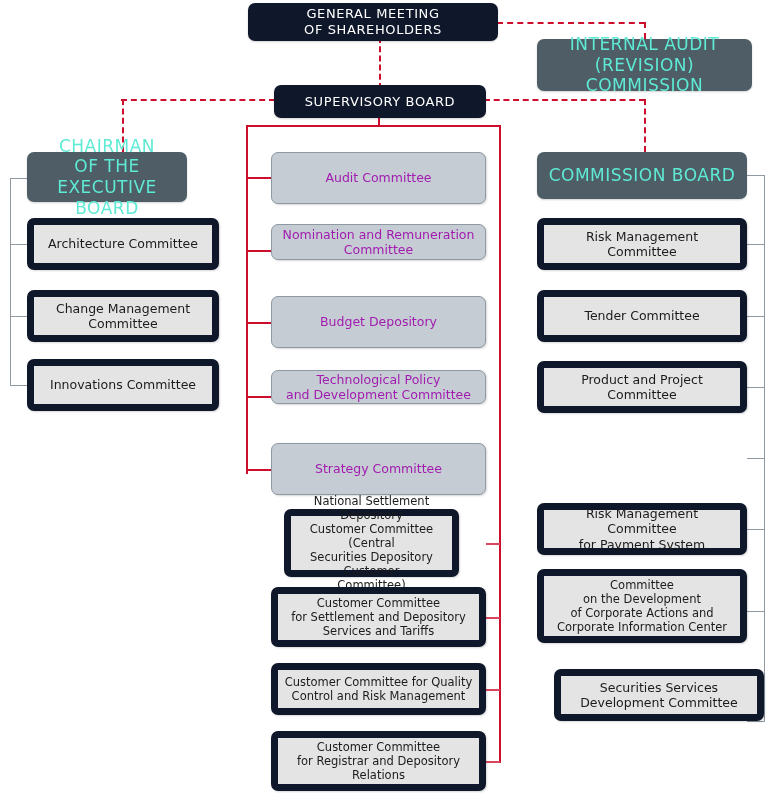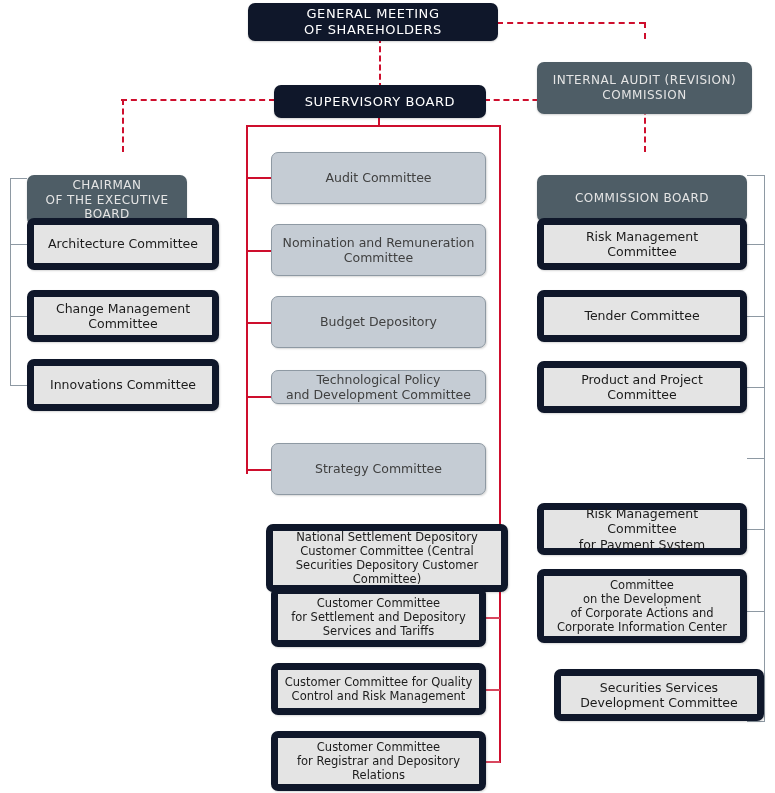--- a/index.html
+++ b/index.html
@@ -32,30 +32,29 @@
   .node.red {
     background: #0f172a;
     color: #ffffff;
     border: none;
     font-size: 13px;
     letter-spacing: 0.6px;
     box-shadow: 0 1px 2px rgba(0,0,0,0.18);
   }
   .node.dark {
     background: #4e5d66;
-    color: #e5e5e5;
+    color: #5eead4;
     border: none;
-    font-size: 12px;
+    font-size: 17px;
     letter-spacing: 0.5px;
     box-shadow: 0 1px 2px rgba(0,0,0,0.18);
-    margin-top: 23px;
   }
   .node.bluegray {
     background: #c5ccd4;
-    color: #404040;
+    color: #a21caf;
     border: 1px solid #8e99a3;
     font-size: 12.5px;
     box-shadow: 1px 1px 2px rgba(0,0,0,0.16);
   }
   .node.gray {
     background: #e4e4e4;
     color: #1b1b1b;
     border: 7px solid #0f172a;
     font-size: 12.5px;
     box-shadow: 1px 1px 2px rgba(0,0,0,0.16);
@@ -151,31 +150,31 @@
 
   <div class="node gray" style="left:27px; top:218px; width:192px; height:52px;">Architecture Committee</div>
 
   <div class="node gray" style="left:27px; top:290px; width:192px; height:52px;">Change Management
 Committee</div>
 
   <div class="node gray" style="left:27px; top:359px; width:192px; height:52px;">Innovations Committee</div>
 
   <div class="node bluegray" style="left:271px; top:152px; width:215px; height:52px;">Audit Committee</div>
 
-  <div class="node bluegray" style="left:271px; top:224px; width:215px; height:52px;">Nomination and Remuneration
+  <div class="node bluegray" style="left:271px; top:224px; width:215px; height:36px;">Nomination and Remuneration
 Committee</div>
 
   <div class="node bluegray" style="left:271px; top:296px; width:215px; height:52px;">Budget Depository</div>
 
   <div class="node bluegray" style="left:271px; top:370px; width:215px; height:34px;">Technological Policy
 and Development Committee</div>
 
   <div class="node bluegray" style="left:271px; top:443px; width:215px; height:52px;">Strategy Committee</div>
 
-  <div class="node gray small" style="left:266px; top:509px; width:242px; height:68px;margin-top:15px;">National Settlement Depository
+  <div class="node gray small" style="left:284px; top:509px; width:175px; height:68px;">National Settlement Depository
 Customer Committee (Central
 Securities Depository Customer
 Committee)</div>
 
   <div class="node gray small" style="left:271px; top:587px; width:215px; height:60px;">Customer Committee
 for Settlement and Depository
 Services and Tariffs</div>
 
   <div class="node gray small" style="left:271px; top:663px; width:215px; height:52px;">Customer Committee for Quality
 Control and Risk Management</div>

